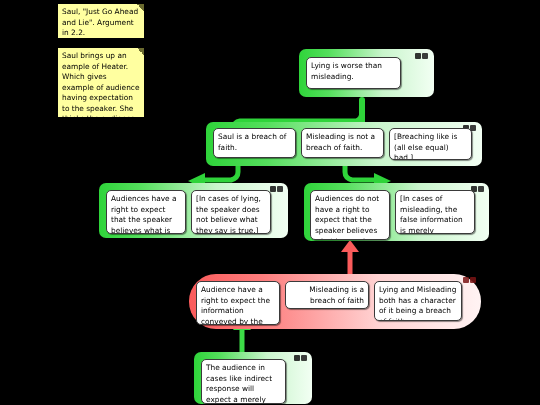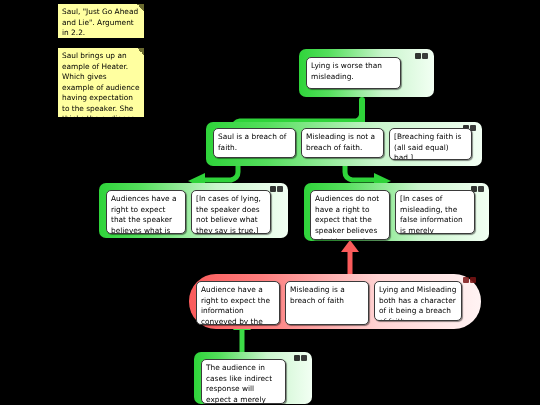--- a/index.html
+++ b/index.html
@@ -96,21 +96,21 @@
     <div class="claim" style="left:7px;top:8px;width:95px;height:32px;">Lying is worse than misleading.</div>
   </div>
 
   <div class="group green" style="left:206px;top:122px;width:276px;height:44px;">
     <div class="glyphs" style="right:6px;top:3px;">
       <i></i>
       <i class="g2"></i>
     </div>
     <div class="claim" style="left:7px;top:6px;width:83px;height:30px;">Saul is a breach of faith.</div>
     <div class="claim" style="left:95px;top:6px;width:83px;height:30px;">Misleading is not a breach of faith.</div>
-    <div class="claim" style="left:183px;top:6px;width:83px;height:32px;">[Breaching faith is (all said equal) bad.]</div>
+    <div class="claim" style="left:183px;top:6px;width:83px;height:32px;">[Breaching like is (all else equal) bad.]</div>
   </div>
 
   <div class="group green" style="left:99px;top:183px;width:189px;height:55px;">
     <div class="glyphs" style="right:5px;top:3px;">
       <i></i>
       <i class="g2"></i>
     </div>
     <div class="claim" style="left:7px;top:7px;width:80px;height:44px;">Audiences have a right to expect that the speaker believes what is said to be true.</div>
     <div class="claim" style="left:92px;top:7px;width:80px;height:44px;">[In cases of lying, the speaker does not believe what they say is true.]</div>
   </div>
@@ -123,21 +123,21 @@
     <div class="claim" style="left:6px;top:7px;width:80px;height:50px;">Audiences do not have a right to expect that the speaker believes what is merely conveyed to be</div>
     <div class="claim" style="left:91px;top:7px;width:80px;height:44px;">[In cases of misleading, the false information is merely conveyed.]</div>
   </div>
 
   <div class="group red" style="left:189px;top:274px;width:292px;height:55px;">
     <div class="glyphs red-g" style="right:5px;top:3px;">
       <i></i>
       <i class="g2"></i>
     </div>
     <div class="claim" style="left:7px;top:7px;width:84px;height:44px;">Audience have a right to expect the information conveyed by the</div>
-    <div class="claim" style="left:96px;top:7px;width:84px;height:44px;">Misleading is a breach of faith</div>
+    <div class="claim" style="left:96px;top:7px;width:84px;height:28px;text-align:right;">Misleading is a breach of faith</div>
     <div class="claim" style="left:185px;top:7px;width:88px;height:40px;">Lying and Misleading both has a character of it being a breach of faith</div>
   </div>
 
   <div class="group green" style="left:194px;top:352px;width:118px;height:52px;">
     <div class="glyphs" style="right:5px;top:3px;">
       <i></i>
       <i class="g2"></i>
     </div>
     <div class="claim" style="left:7px;top:7px;width:85px;height:45px;">The audience in cases like indirect response will expect a merely conveyed</div>
   </div>

